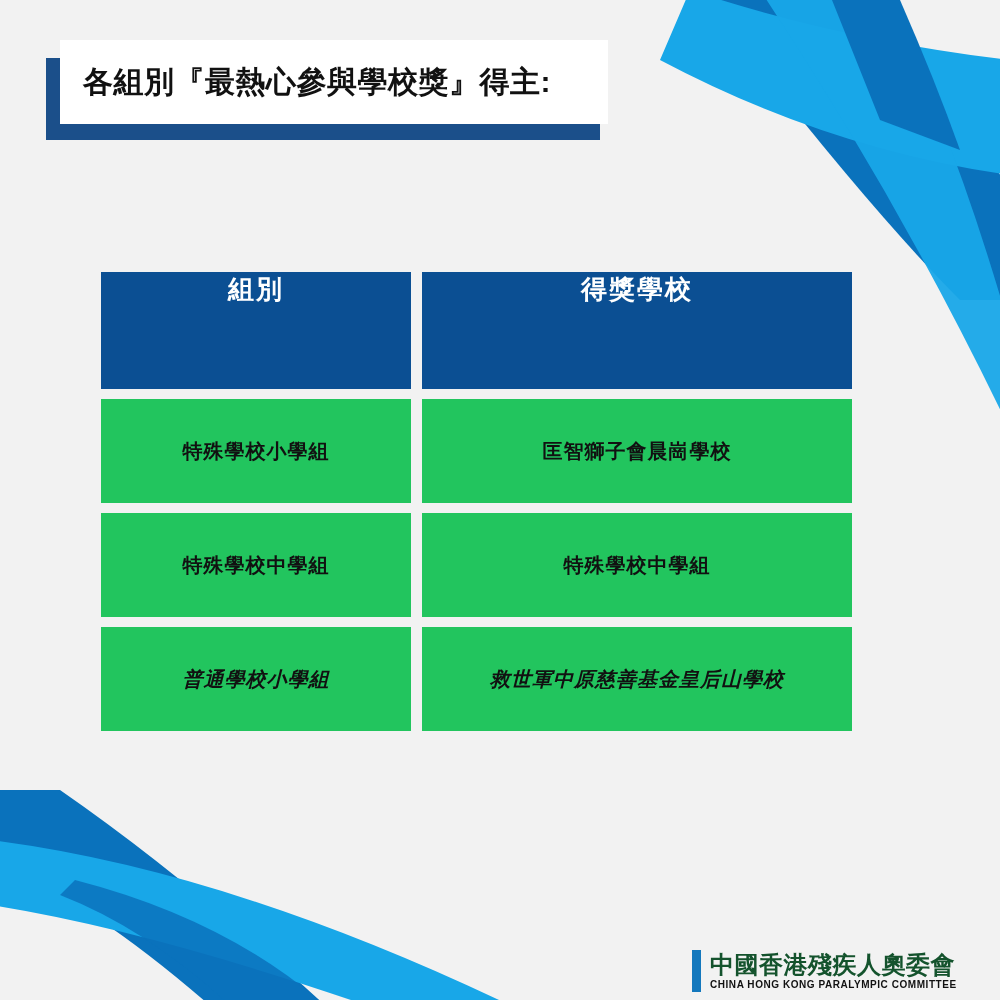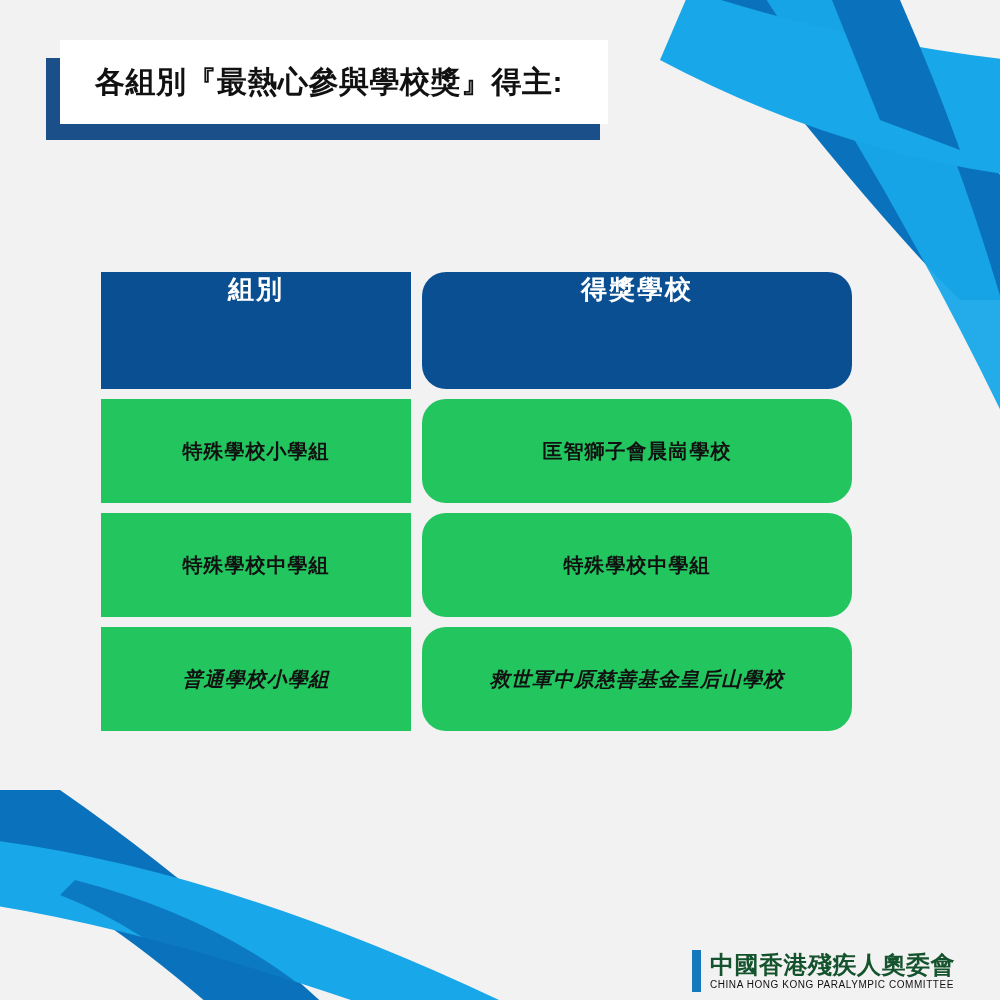--- a/index.html
+++ b/index.html
@@ -43,21 +43,21 @@
   }
   .title-panel {
     position: absolute;
     left: 14px;
     top: 0;
     width: 548px;
     height: 84px;
     background: #ffffff;
     display: flex;
     align-items: center;
-    padding-left: 35px;
+    padding-left: 23px;
   }
   .title-text {
     font-size: 30px;
     font-weight: bold;
     color: #111111;
     letter-spacing: 0.5px;
     white-space: nowrap;
   }
 
   
@@ -68,21 +68,21 @@
     width: 798px;
   }
   .t-row {
     display: flex;
     gap: 11px;
     margin-bottom: 10px;
   }
   .t-row:last-child { margin-bottom: 0; font-style: italic; }
 
   .cell-group { width: 310px; }
-  .cell-school { width: 430px; border-radius: 24px; }
+  .cell-school { width: 430px; }
 
   .t-head .cell {
     height: 117px;
     background: #0b4f93;
     color: #ffffff;
     font-size: 26px;
     font-weight: bold;
     display: flex;
     align-items: flex-start;
     justify-content: center;
@@ -122,21 +122,21 @@
   }
   .logo-cn {
     font-size: 24px;
     font-weight: bold;
     color: #14532d;
     line-height: 1.05;
     letter-spacing: 0.5px;
   }
   .logo-en {
     font-size: 10px;
-    font-weight: normal;
+    font-weight: bold;
     color: #111111;
     letter-spacing: 0.55px;
     margin-top: 2px;
   }
 </style>
 </head>
 <body>
 
 <svg class="ribbon-layer" viewBox="0 0 1000 1000" xmlns="http://www.w3.org/2000/svg">
 

